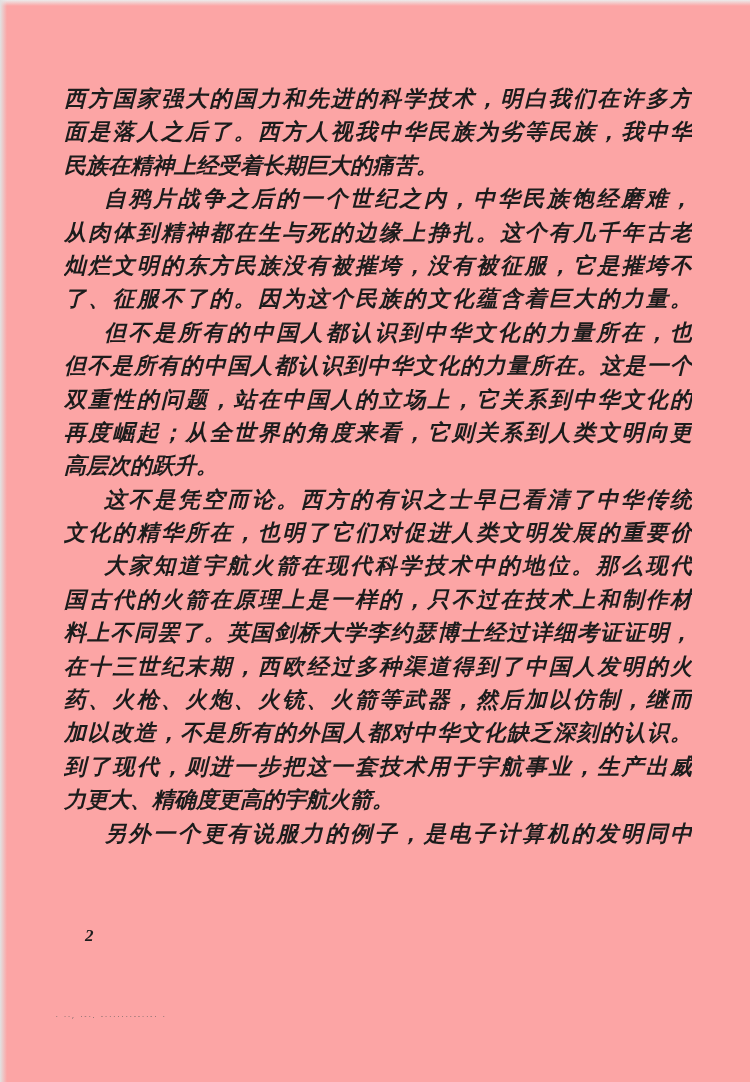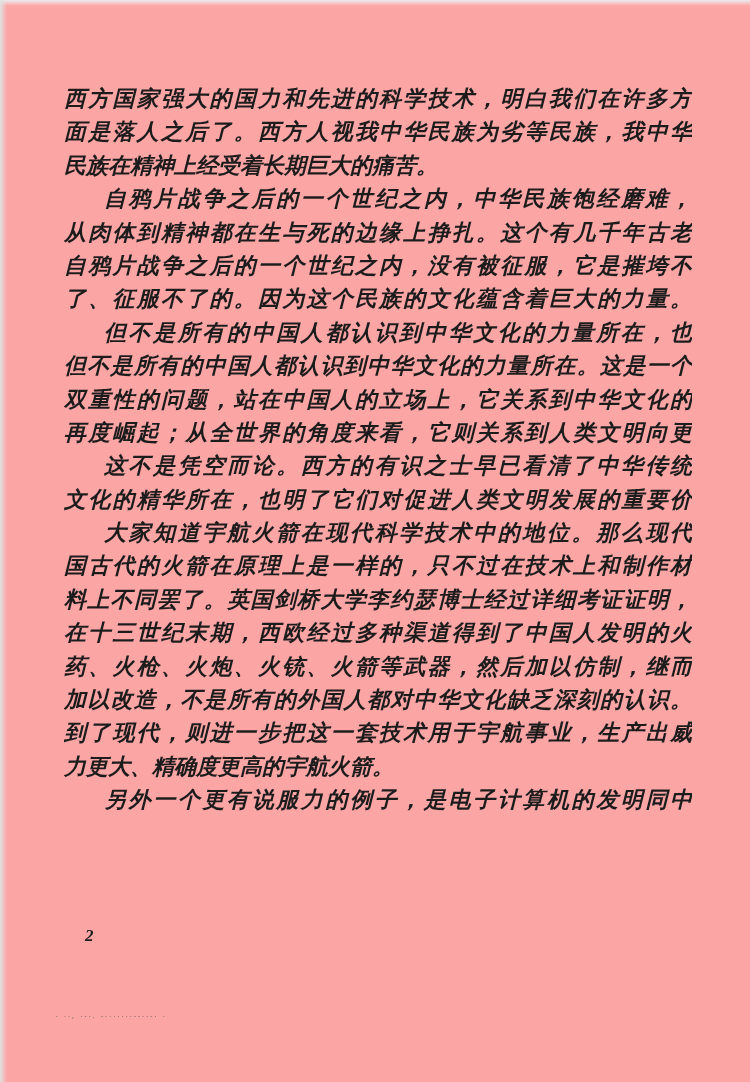--- a/index.html
+++ b/index.html
@@ -67,26 +67,27 @@
 <div class="page">
   <div class="edge-top"></div>
   <div class="edge-left"></div>
 
   <div class="text-block">
       <div class="text-line full">西方国家强大的国力和先进的科学技术，明白我们在许多方</div>
       <div class="text-line full">面是落人之后了。西方人视我中华民族为劣等民族，我中华</div>
       <div class="text-line short">民族在精神上经受着长期巨大的痛苦。</div>
       <div class="text-line full indent">自鸦片战争之后的一个世纪之内，中华民族饱经磨难，</div>
       <div class="text-line full">从肉体到精神都在生与死的边缘上挣扎。这个有几千年古老</div>
-      <div class="text-line full">自鸦片战争之后的一个世纪之内，没有被征服，它是摧垮不</div>
+      <div class="text-line full">灿烂文明的东方民族没有被摧垮，没有被征服，它是摧垮不</div>
       <div class="text-line full">了、征服不了的。因为这个民族的文化蕴含着巨大的力量。</div>
       <div class="text-line full indent">但不是所有的中国人都认识到中华文化的力量所在，也</div>
       <div class="text-line full">但不是所有的中国人都认识到中华文化的力量所在。这是一个</div>
       <div class="text-line full">双重性的问题，站在中国人的立场上，它关系到中华文化的</div>
       <div class="text-line full">再度崛起；从全世界的角度来看，它则关系到人类文明向更</div>
+      <div class="text-line short">高层次的跃升。</div>
       <div class="text-line full indent">这不是凭空而论。西方的有识之士早已看清了中华传统</div>
       <div class="text-line full">文化的精华所在，也明了它们对促进人类文明发展的重要价</div>
       <div class="text-line full indent">大家知道宇航火箭在现代科学技术中的地位。那么现代</div>
       <div class="text-line full">国古代的火箭在原理上是一样的，只不过在技术上和制作材</div>
       <div class="text-line full">料上不同罢了。英国剑桥大学李约瑟博士经过详细考证证明，</div>
       <div class="text-line full">在十三世纪末期，西欧经过多种渠道得到了中国人发明的火</div>
       <div class="text-line full">药、火枪、火炮、火铳、火箭等武器，然后加以仿制，继而</div>
       <div class="text-line full">加以改造，不是所有的外国人都对中华文化缺乏深刻的认识。</div>
       <div class="text-line full">到了现代，则进一步把这一套技术用于宇航事业，生产出威</div>
       <div class="text-line short">力更大、精确度更高的宇航火箭。</div>

